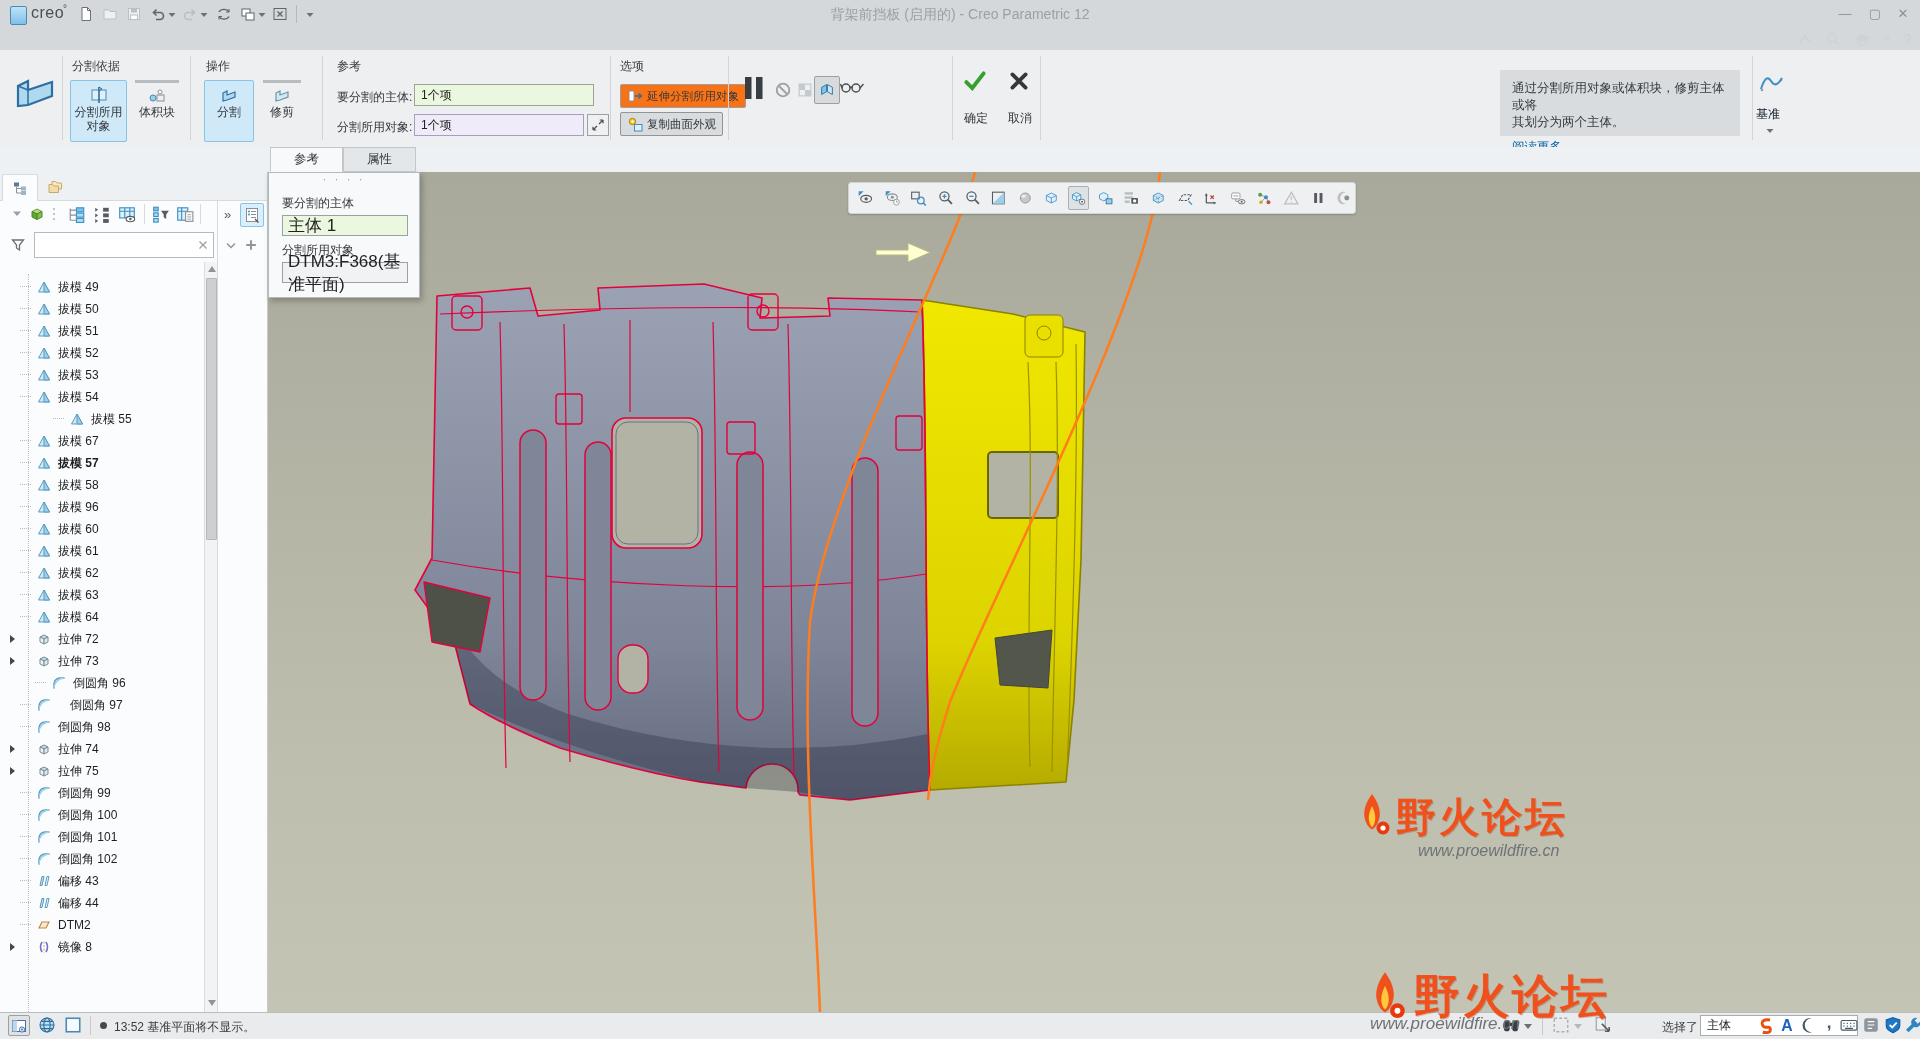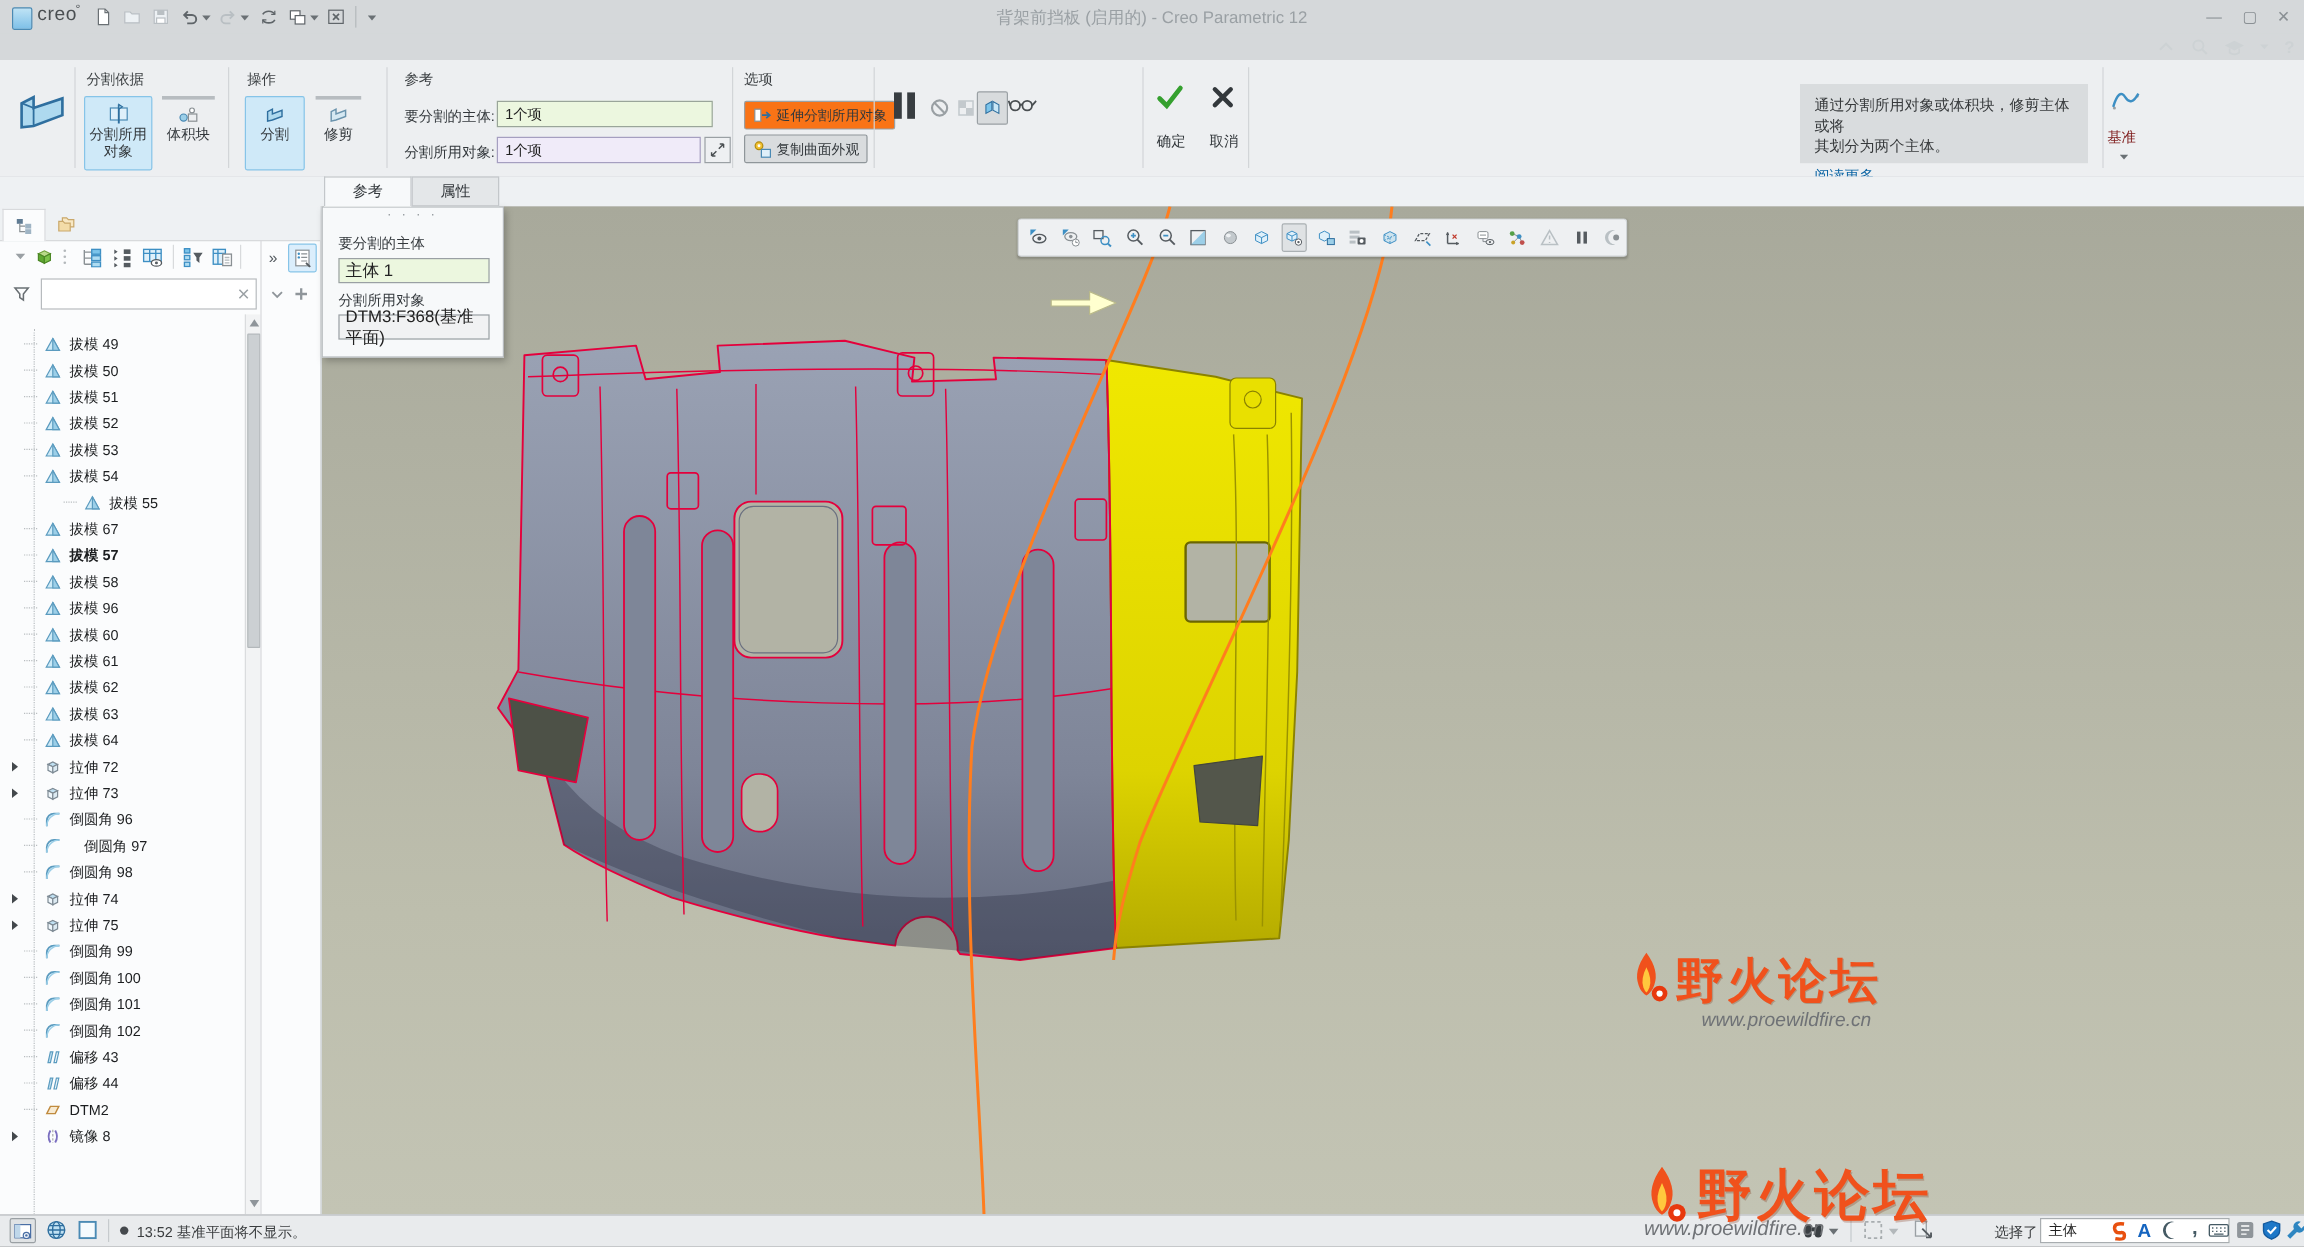--- a/index.html
+++ b/index.html
@@ -50,21 +50,21 @@
   .prev-slot.pressed{background:#d8dbdd;border-color:#9aa0a4;}
 
   
   .substrip{left:0;top:147px;width:1920px;height:25px;background:#eef1f3;box-sizing:border-box;}
   .dtab{top:147px;height:25px;width:73px;box-sizing:border-box;display:flex;align-items:center;justify-content:center;
         font-size:12.5px;color:#33383c;border:1px solid #c3c7ca;background:#e4e7e9;z-index:7;}
   .dtab.active{background:#f7f9fa;border-bottom:1px solid #f7f9fa;}
   .dashpanel{left:268px;top:172px;width:152px;height:126px;background:#f7f9fa;border:1px solid #b5b9bc;box-sizing:border-box;z-index:6;
              box-shadow:2px 3px 6px rgba(0,0,0,.25);}
   .dp-label{font-size:12px;color:#33383c;}
-  .dp-field{height:21px;box-sizing:border-box;border:1px solid #9aa0a4;background:#ecf7df;font-size:14px;color:#222;
+  .dp-field{height:21px;box-sizing:border-box;border:1px solid #9aa0a4;background:#ecf7df;font-size:17px;color:#222;
             display:flex;align-items:center;padding-left:5px;}
   .dp-field.plain{background:#f1f2f3;}
 
   
   .leftpanel{left:0;top:172px;width:268px;height:840px;background:#fbfcfd;border-right:1px solid #c6cacd;box-sizing:border-box;}
   .nav-tabs{left:0;top:0;width:267px;height:28px;background:#eef1f3;border-bottom:1px solid #d8dadc;}
   .nav-tab{top:2px;width:34px;height:26px;display:flex;align-items:center;justify-content:center;}
   .nav-tab.sel{background:#fbfcfd;border:1px solid #d8dadc;border-bottom:none;}
   .nav-toolbar{left:0;top:28px;width:267px;height:30px;}
   .nt-ico{top:5px;width:18px;height:18px;}
@@ -383,21 +383,21 @@
       <div style="margin-top:8px"><span class="helplink">阅读更多...</span></div>
     </div>
     <div class="abs rsep" style="left:1752px"></div>
     <span class="abs ico" style="left:1758px;top:20px;width:26px;height:26px">
         <svg viewBox="0 0 26 24">
           <circle cx="4" cy="19" r="1.3" fill="#9aa0a4"></circle>
           <circle cx="23" cy="9" r="1.3" fill="#9aa0a4"></circle>
           <path d="M3 18 Q8 2 13 10 T24 7" fill="none" stroke="#3d8fc4" stroke-width="2"></path>
         </svg>
       </span>
-    <div class="abs" style="left:1756px;top:56px;font-size:12px;color:#7f1d1d">基准</div>
+    <div class="abs" style="left:1756px;top:56px;font-size:12px;color:#0f172a">基准</div>
     <span class="abs ico" style="left:1766px;top:78px;width:8px;height:6px">
         <svg viewBox="0 0 8 6">
           <path d="M0.5 1 L4 5 L7.5 1 Z" fill="#6a7074"></path>
         </svg>
       </span>
   </div>
 
   <div class="abs substrip"></div>
   <div class="abs dtab active" style="left:270px">参考</div>
   <div class="abs dtab" style="left:343px">属性</div>
@@ -908,21 +908,21 @@
           <span class="tree-exp"></span>
           <span class="tree-ico ico">
             <svg viewBox="0 0 16 16">
               <path d="M4 6 L8 4 L12 6 L8 8 Z" fill="#bfe0f2" stroke="#7d8a94"></path>
               <path d="M4 6 V11 L8 13 V8 Z" fill="#eef6fb" stroke="#7d8a94"></path>
               <path d="M12 6 V11 L8 13 V8 Z" fill="#dceaf2" stroke="#7d8a94"></path>
             </svg>
           </span>
           <span class="tree-label" style="margin-left: 58px;">拉伸 73</span>
         </div>
-        <div class="abs tree-row" style="top: 410px;">
+        <div class="abs tree-row" style="top: 410px; margin-left: 15px;">
           <span class="tree-dash"></span>
           <span class="tree-ico ico">
             <svg viewBox="0 0 16 16">
               <path d="M3 13.5 V9 A6 6 0 0 1 9 3 H13.5" fill="none" stroke="#5b9bbf" stroke-width="1.5"></path>
               <path d="M3 13.5 A10.5 10.5 0 0 1 13.5 3" fill="none" stroke="#9ccfe8" stroke-width="1.3"></path>
             </svg>
           </span>
           <span class="tree-label" style="margin-left: 58px;">倒圆角 96</span>
         </div>
         <div class="abs tree-row" style="top: 432px;">

